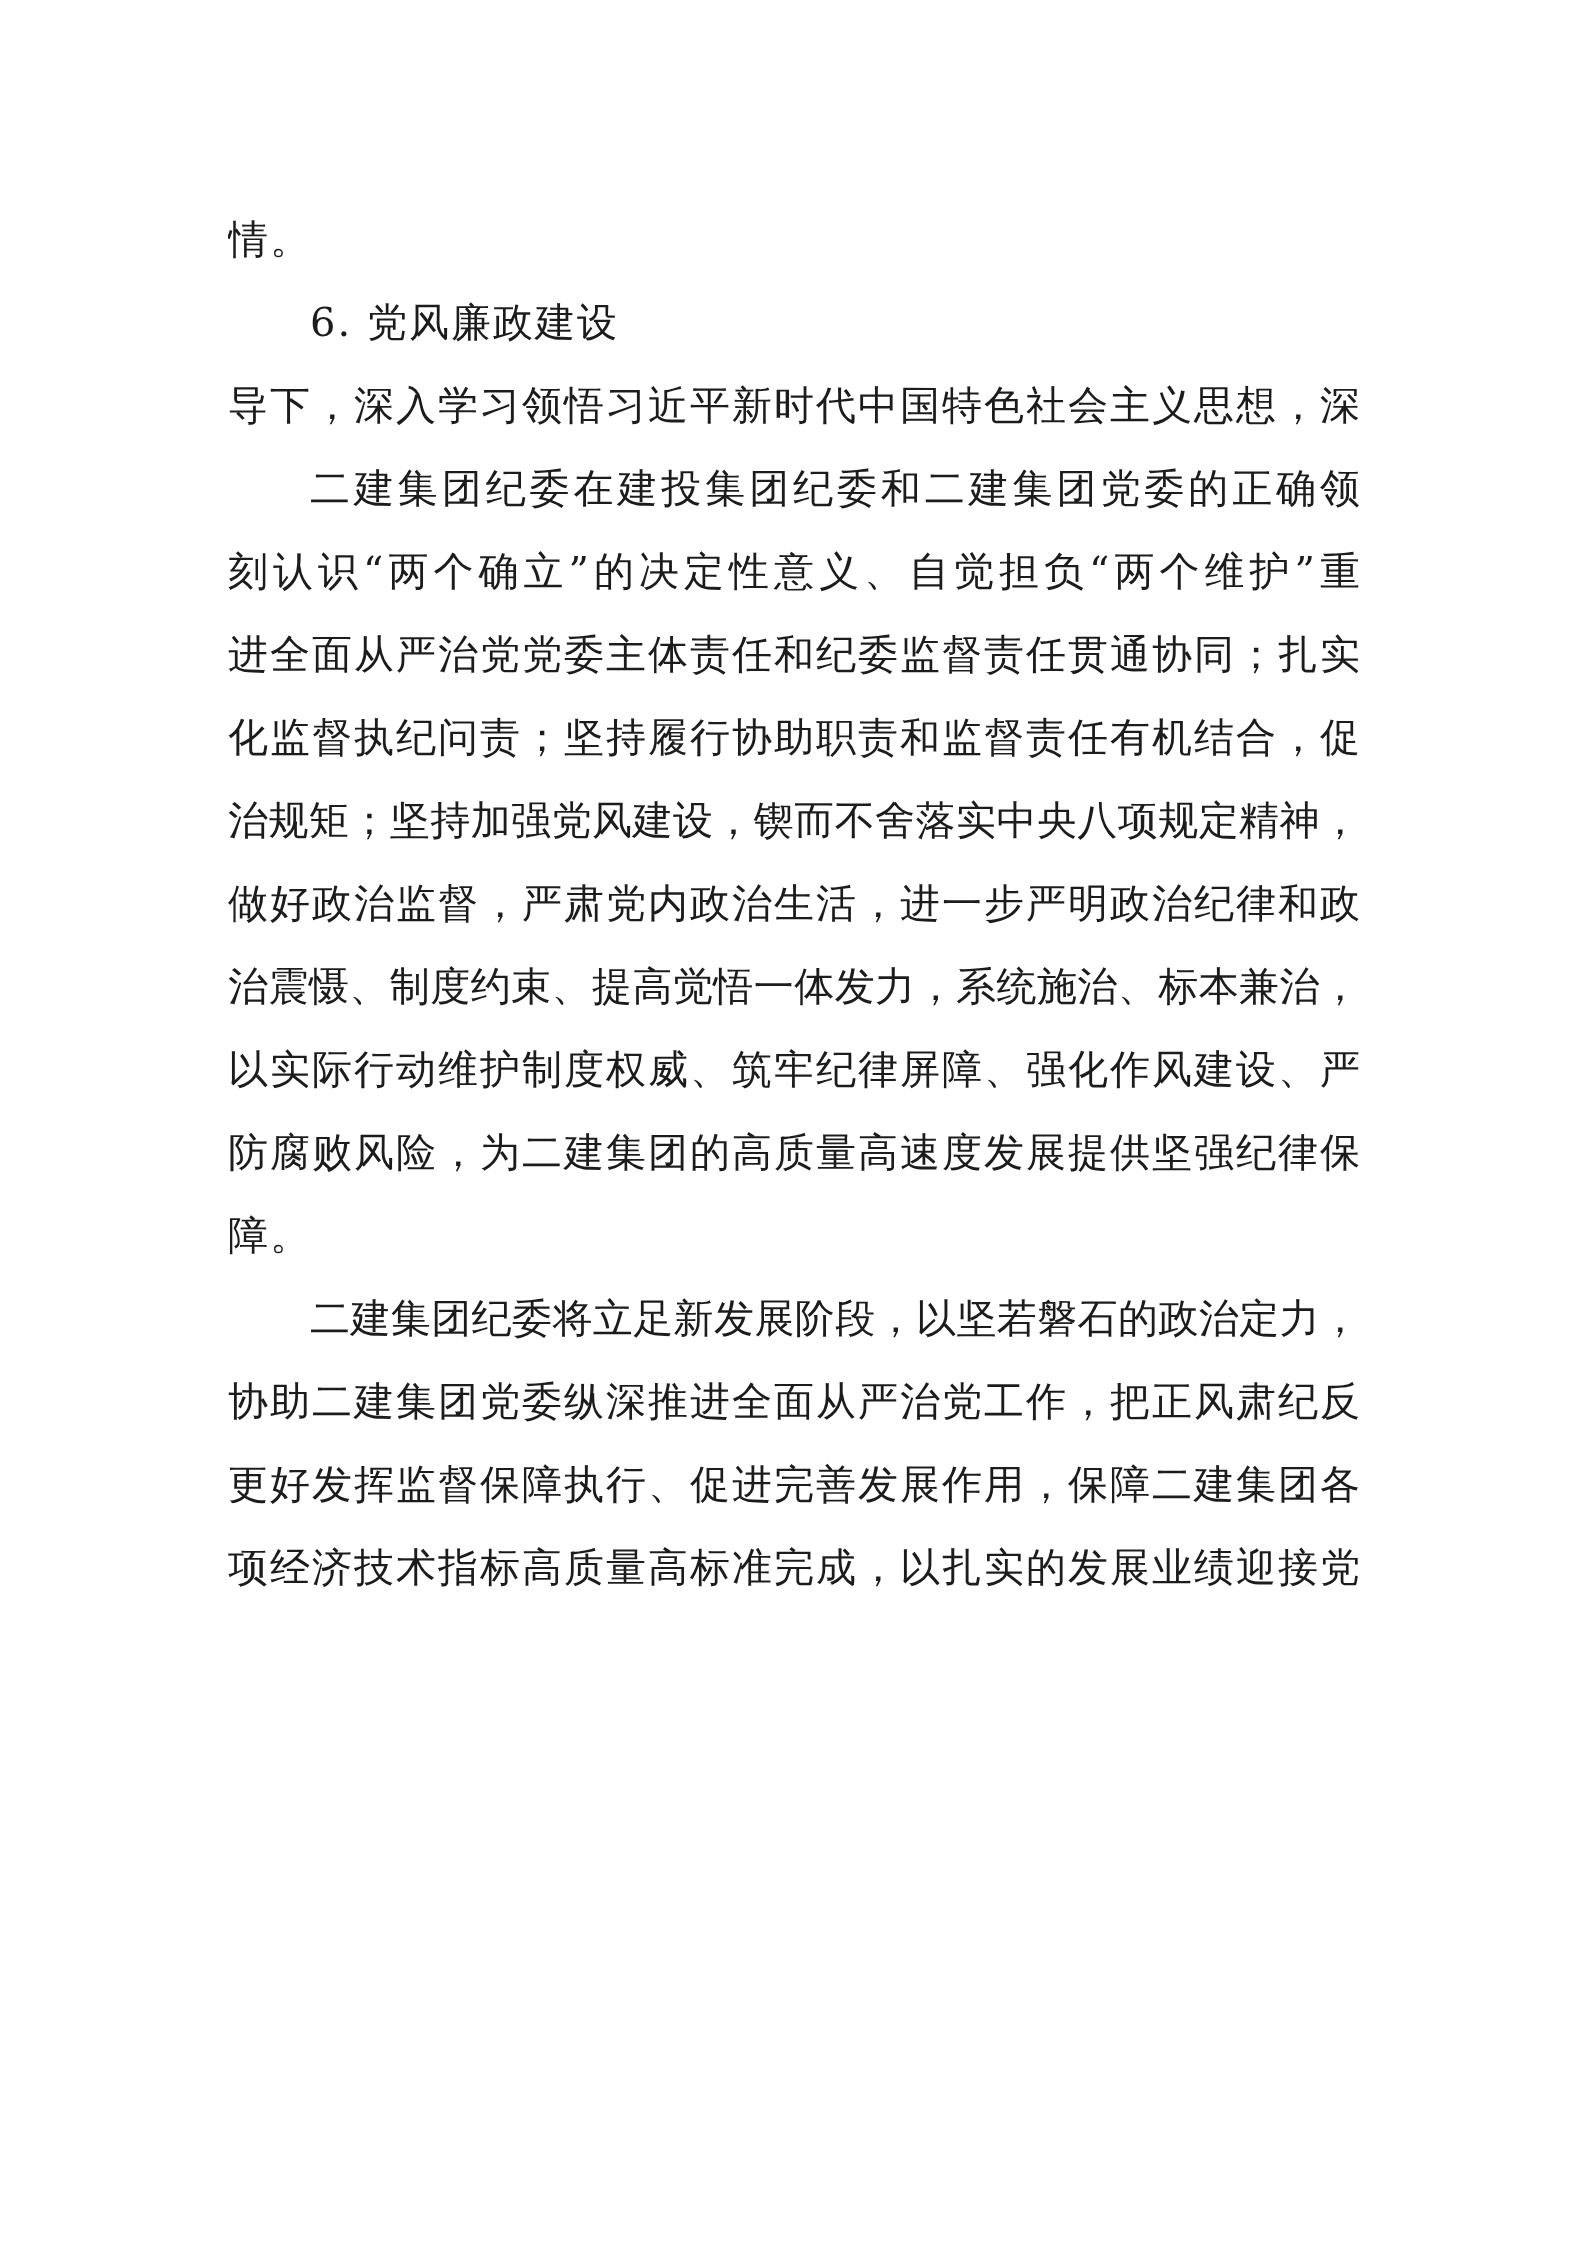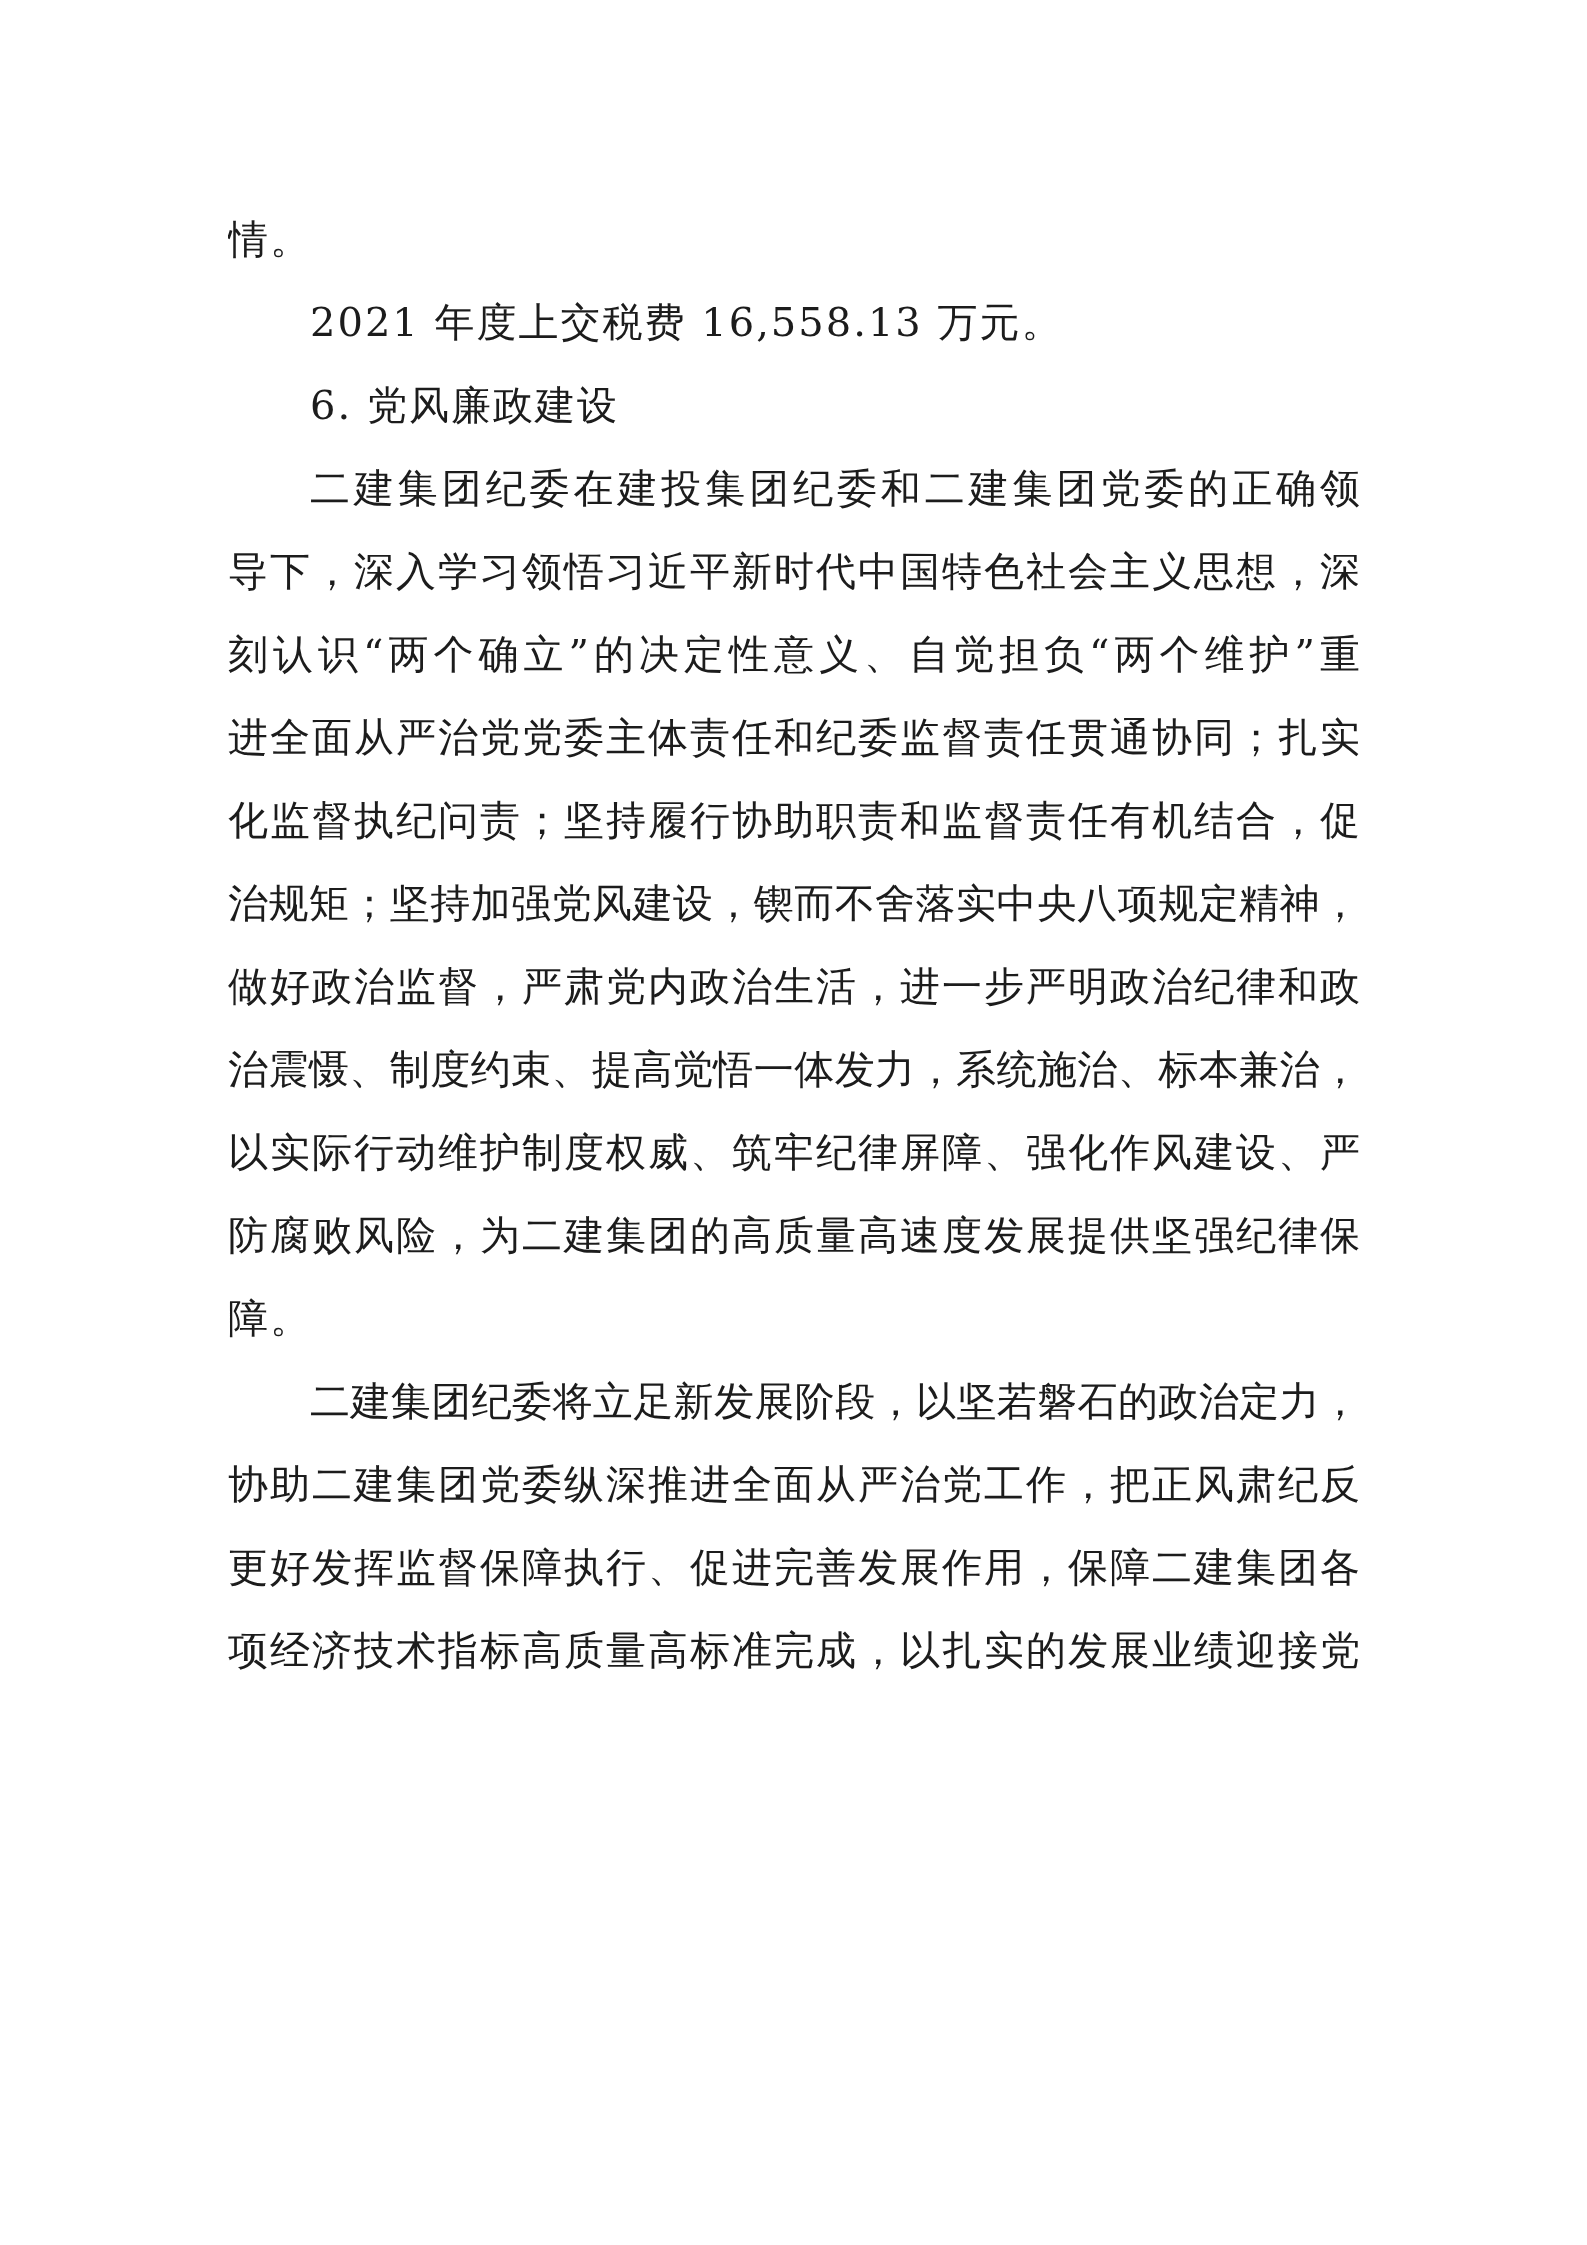--- a/index.html
+++ b/index.html
@@ -40,24 +40,23 @@
   .line.indent {
     padding-left: 82px;
   }
 </style>
 </head>
 <body>
 
 <div class="page" style="background: rgb(255, 255, 255); color: rgb(28, 28, 28);">
   <div class="text-block">
       <div class="line">情。</div>
-      <div class="line indent">2021 年度上交税费 16,558.13 万元。</div>
       <div class="line indent">6. 党风廉政建设</div>
+      <div class="line justify">导下，深入学习领悟习近平新时代中国特色社会主义思想，深</div>
       <div class="line indent justify">二建集团纪委在建投集团纪委和二建集团党委的正确领</div>
-      <div class="line justify">导下，深入学习领悟习近平新时代中国特色社会主义思想，深</div>
       <div class="line justify">刻认识“两个确立”的决定性意义、自觉担负“两个维护”重</div>
       <div class="line justify">进全面从严治党党委主体责任和纪委监督责任贯通协同；扎实</div>
       <div class="line justify">化监督执纪问责；坚持履行协助职责和监督责任有机结合，促</div>
       <div class="line justify">治规矩；坚持加强党风建设，锲而不舍落实中央八项规定精神，</div>
       <div class="line justify">做好政治监督，严肃党内政治生活，进一步严明政治纪律和政</div>
       <div class="line justify">治震慑、制度约束、提高觉悟一体发力，系统施治、标本兼治，</div>
       <div class="line justify">以实际行动维护制度权威、筑牢纪律屏障、强化作风建设、严</div>
       <div class="line justify">防腐败风险，为二建集团的高质量高速度发展提供坚强纪律保</div>
       <div class="line">障。</div>
       <div class="line indent justify">二建集团纪委将立足新发展阶段，以坚若磐石的政治定力，</div>

